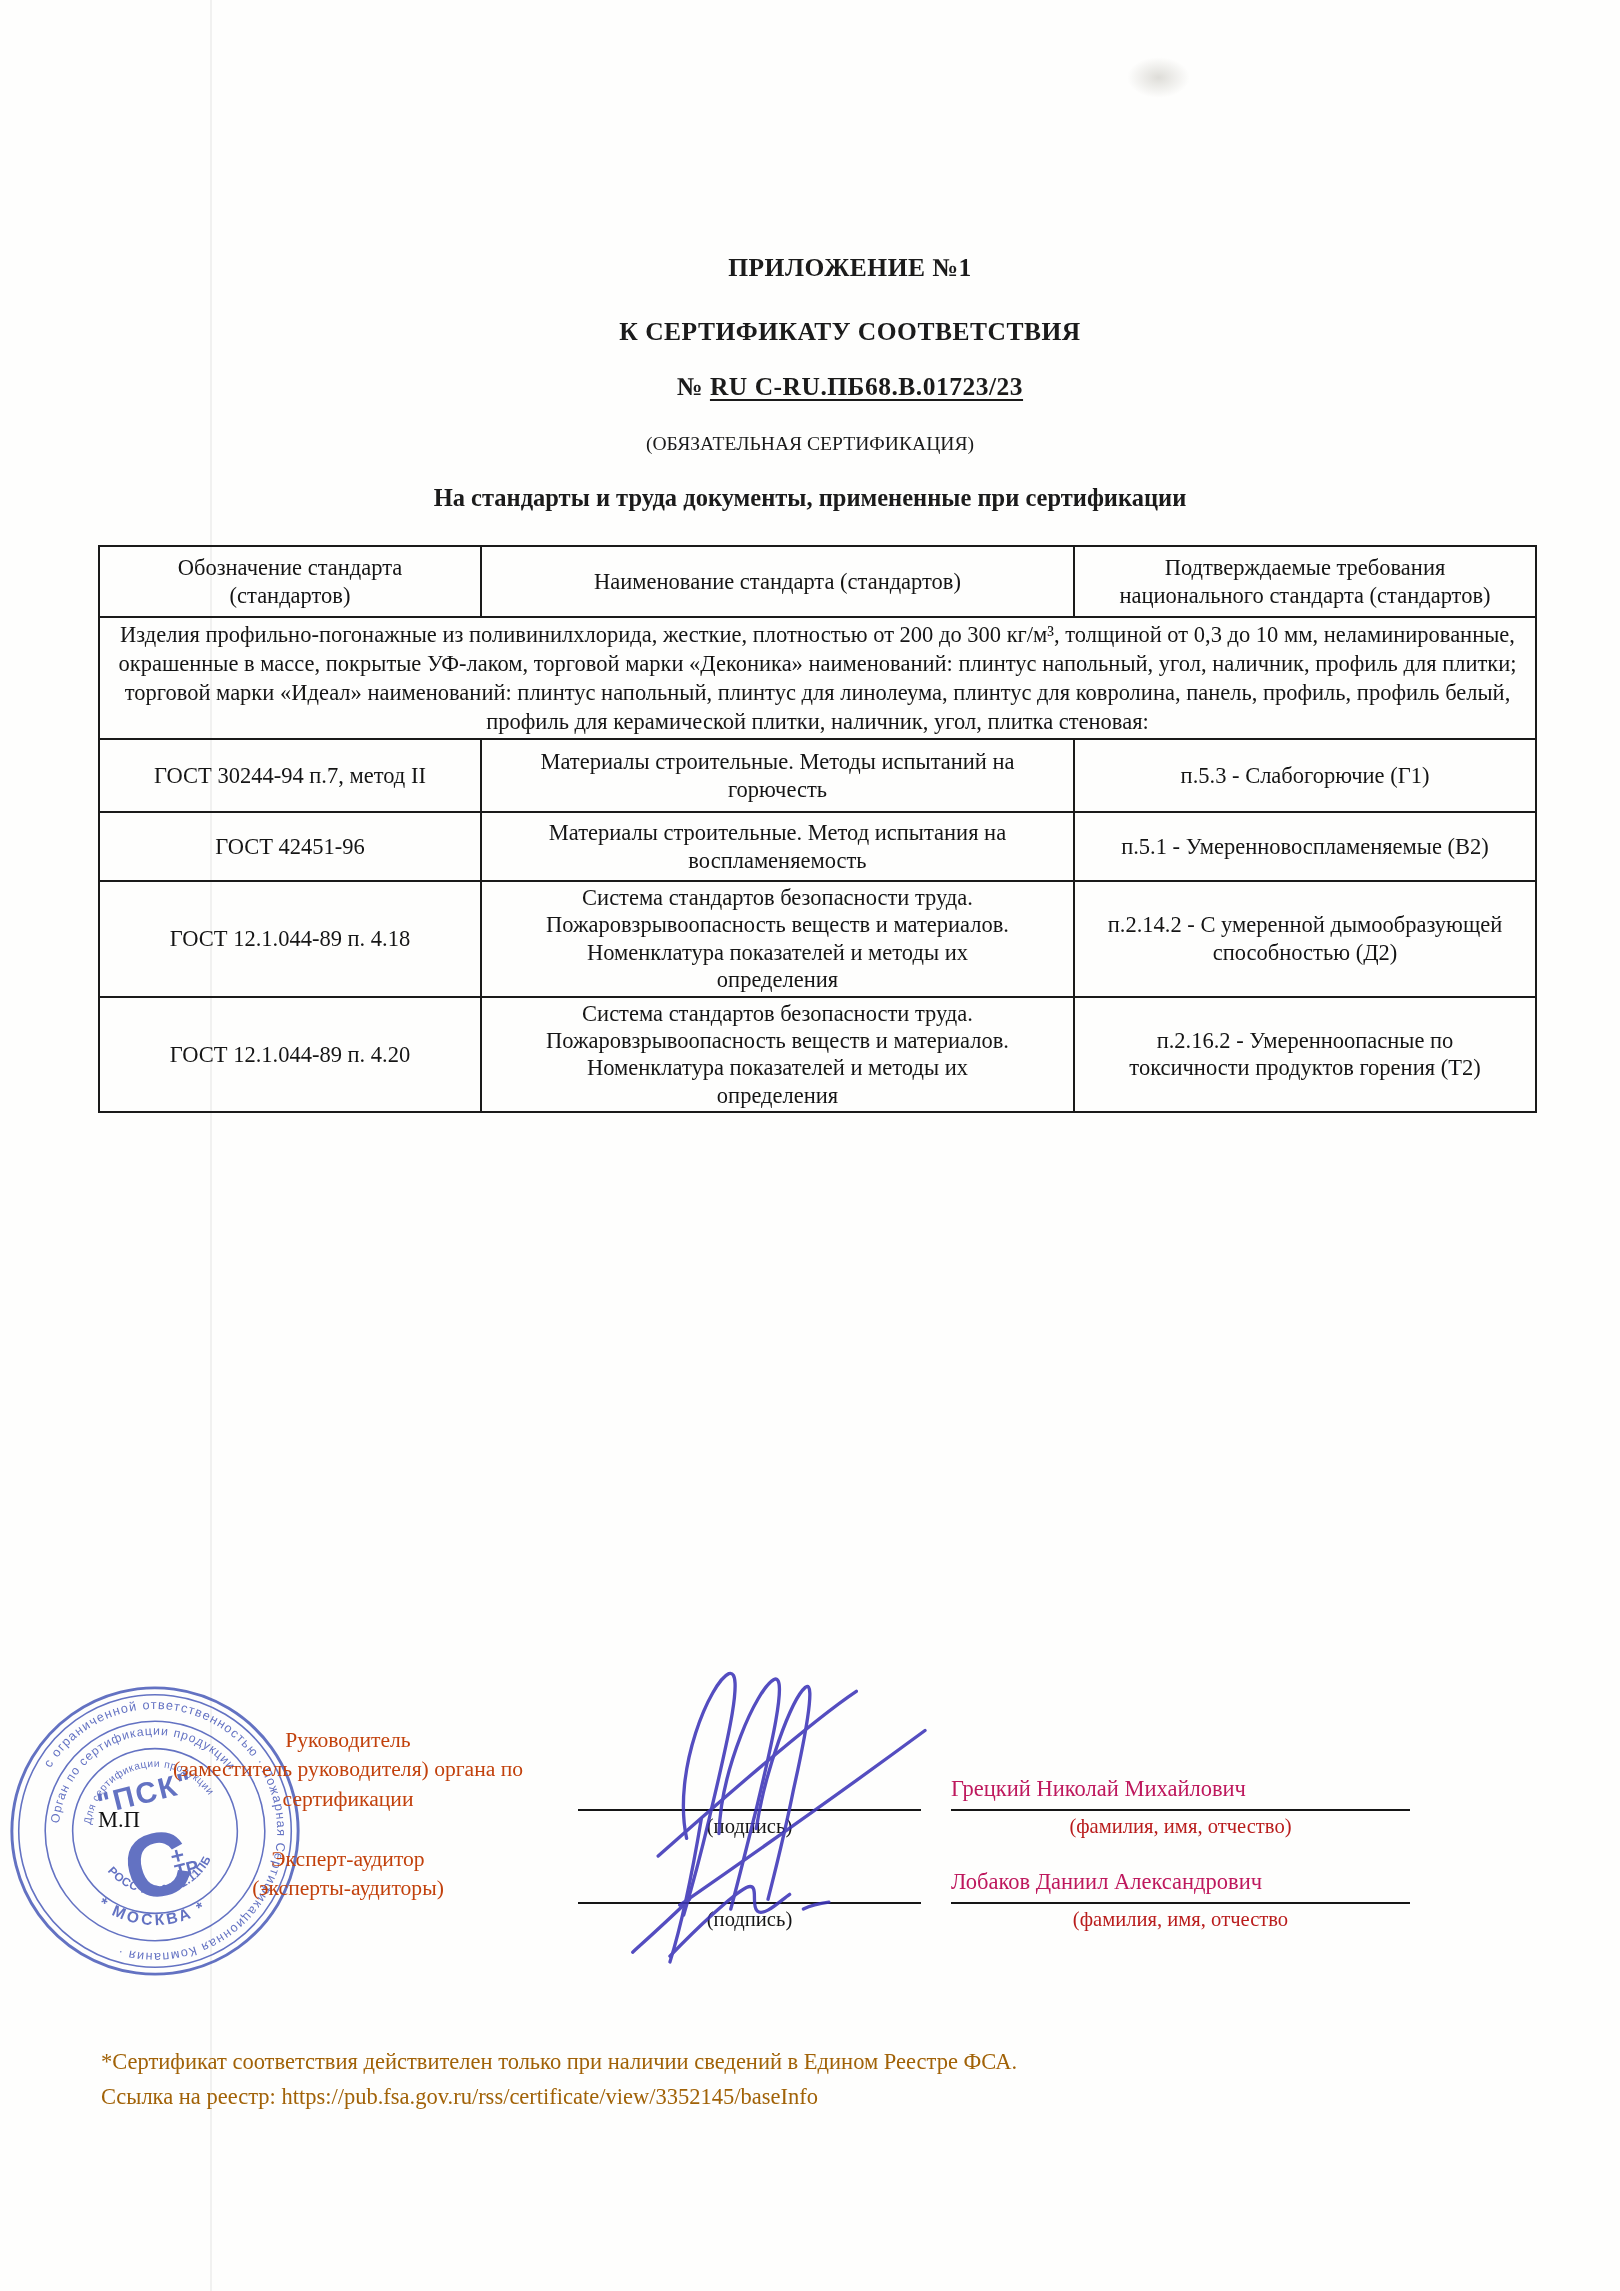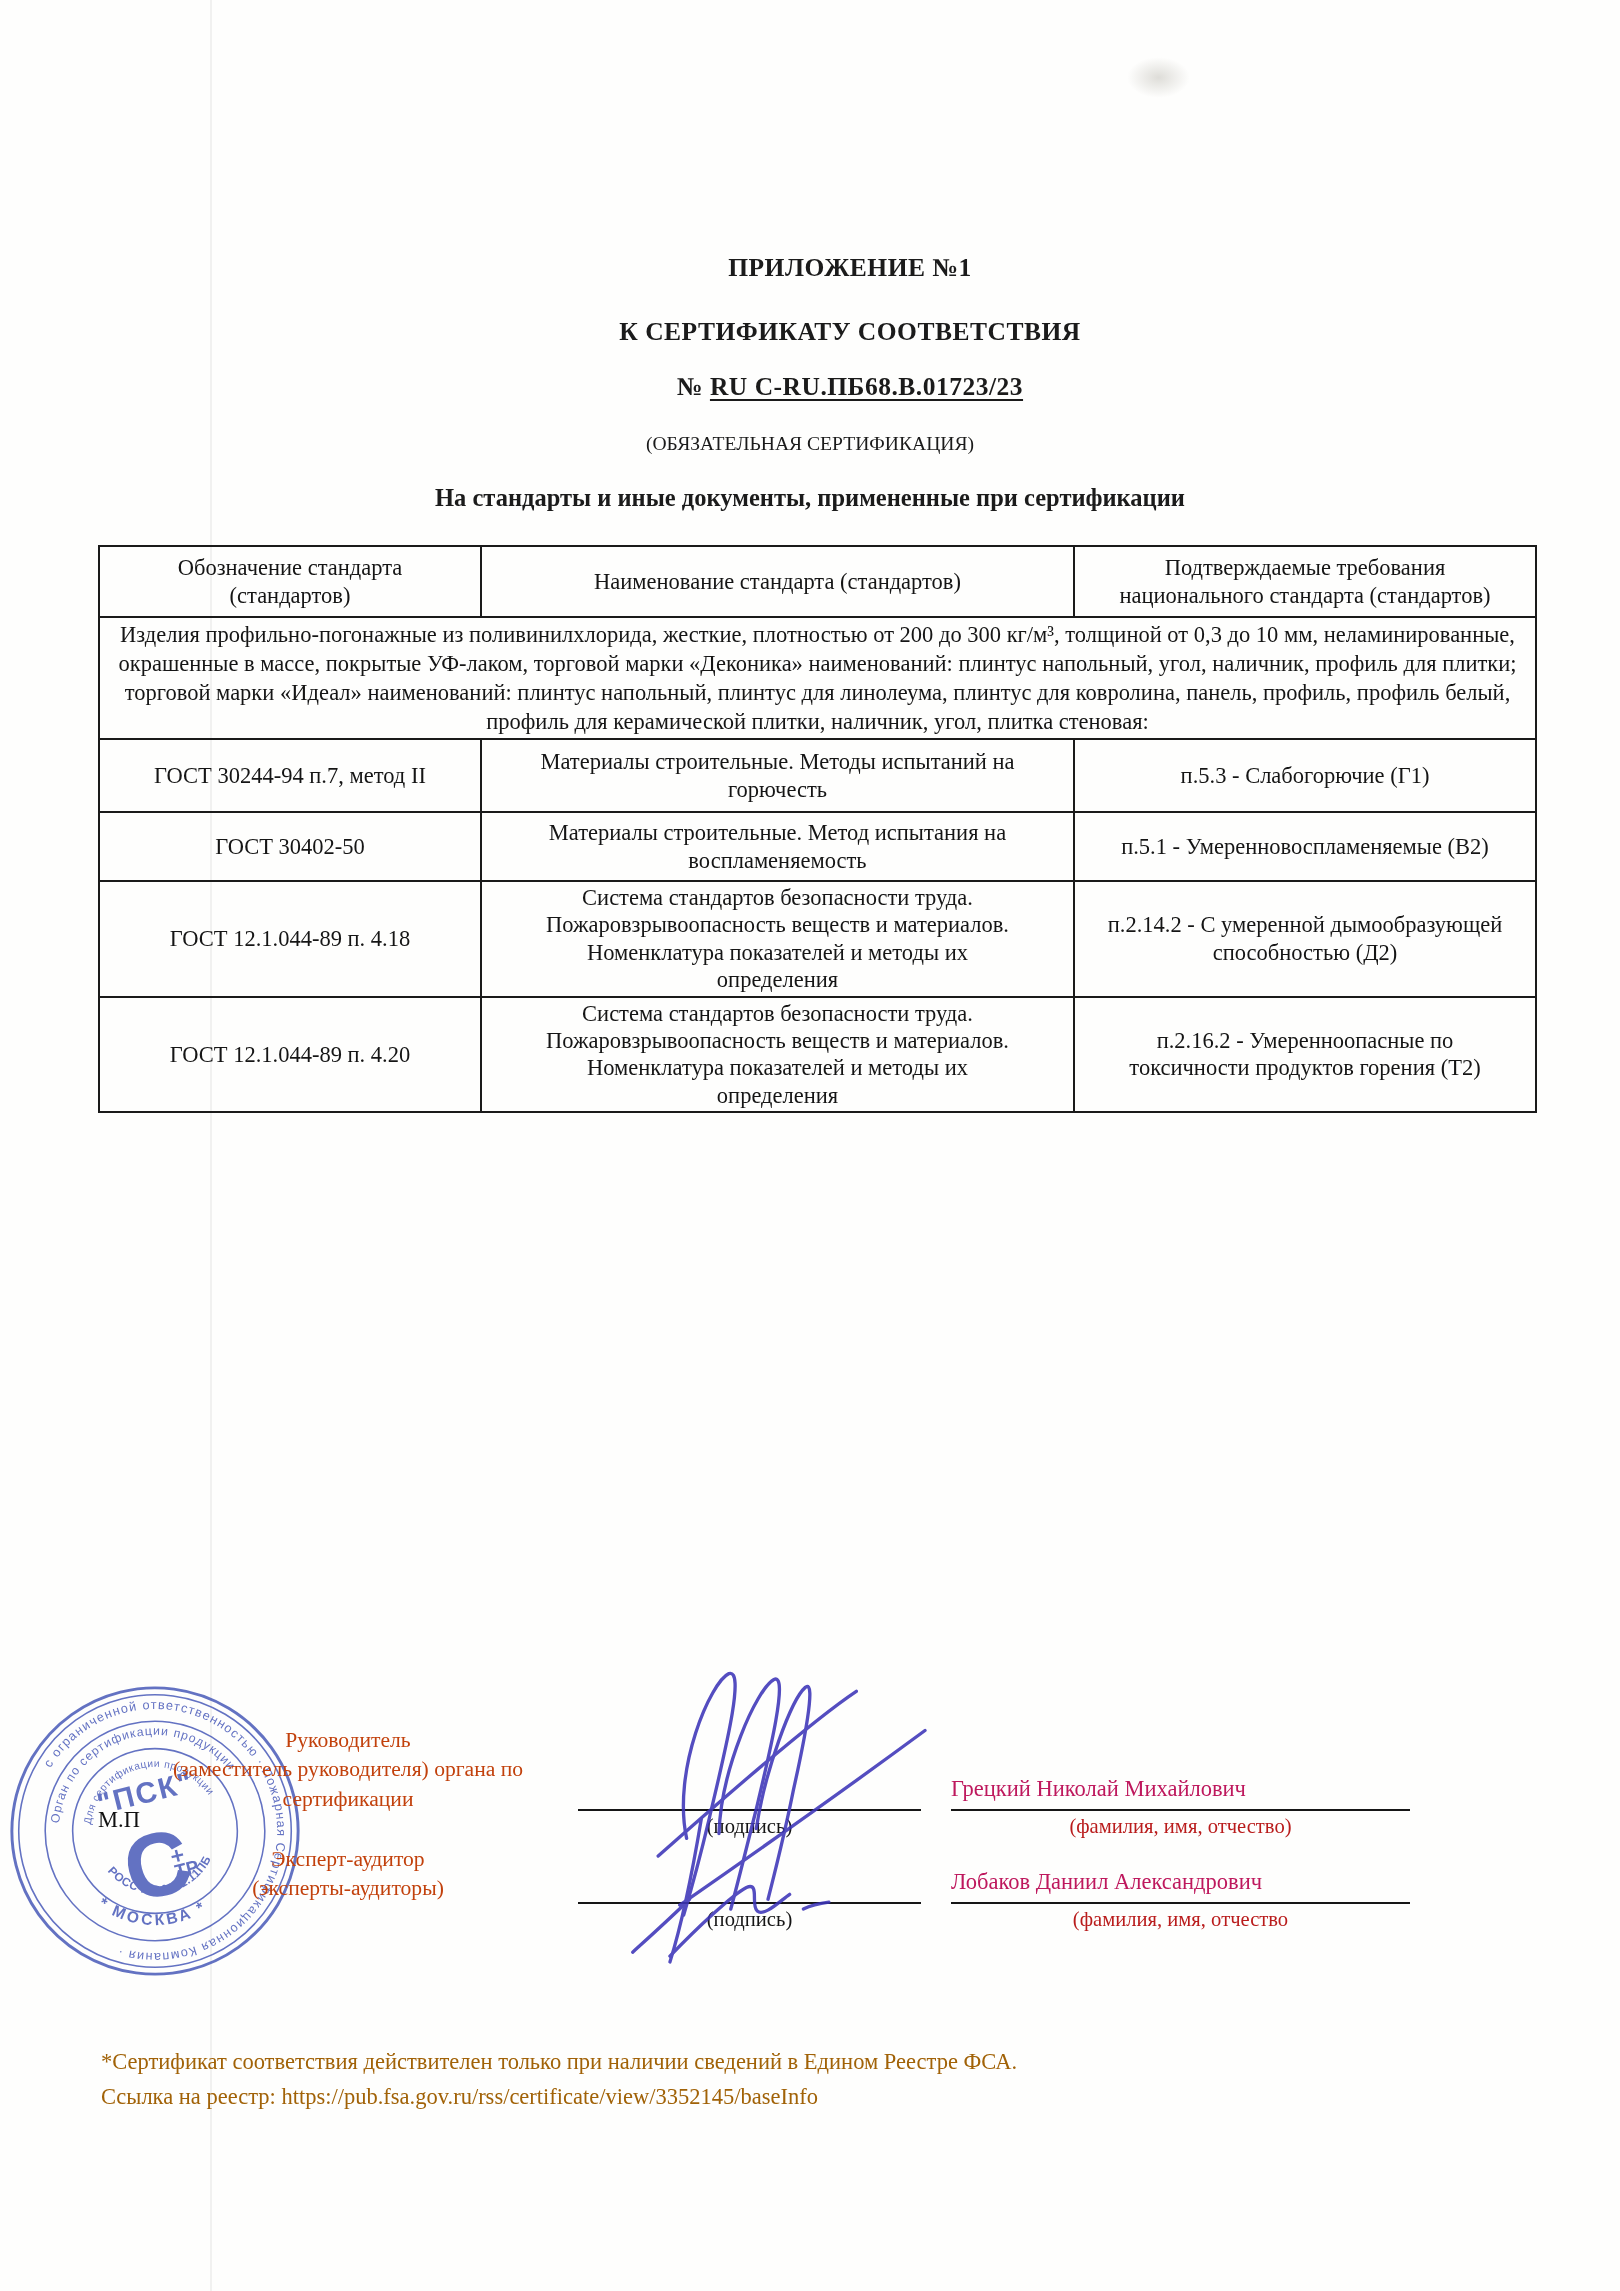--- a/index.html
+++ b/index.html
@@ -69,21 +69,21 @@
   <div class="abs scan-vline"></div>
   <div class="abs smudge"></div>
 
   <div class="abs ctr h-title" style="top:253px;">ПРИЛОЖЕНИЕ №1</div>
   <div class="abs ctr h-title" style="top:317px;">К СЕРТИФИКАТУ СООТВЕТСТВИЯ</div>
   <div class="abs ctr h-title" style="top:372px;">
     <span>№</span>
     <span class="u">RU C-RU.ПБ68.В.01723/23</span>
   </div>
   <div class="abs ctr h-sub" style="top:433px;">(ОБЯЗАТЕЛЬНАЯ СЕРТИФИКАЦИЯ)</div>
-  <div class="abs ctr h-bold-sub" style="top:484px;">На стандарты и иные документы, примененные при сертификации</div>
+  <div class="abs ctr h-bold-sub" style="top:484px;">На стандарты и труда документы, примененные при сертификации</div>
 
   <table id="std-table" class="abs">
     <colgroup>
         <col style="width:382px">
         <col style="width:593px">
         <col style="width:462px">
       </colgroup>
     <tbody>
         <tr class="hdr-row">
       <td>
@@ -100,21 +100,21 @@
     <tr class="r1">
       <td>
         <span class="inner">ГОСТ 30244-94 п.7, метод II</span></td>
       <td>
         <span class="inner mw510">Материалы строительные. Методы испытаний на горючесть</span></td>
       <td>
         <span class="inner mw405">п.5.3 - Слабогорючие (Г1)</span></td>
     </tr>
     <tr class="r2">
       <td>
-        <span class="inner">ГОСТ 30402-50</span></td>
+        <span class="inner">ГОСТ 42451-96</span></td>
       <td>
         <span class="inner mw510">Материалы строительные. Метод испытания на воспламеняемость</span></td>
       <td>
         <span class="inner mw405">п.5.1 - Умеренновоспламеняемые (В2)</span></td>
     </tr>
     <tr class="r3">
       <td>
         <span class="inner">ГОСТ 12.1.044-89 п. 4.18</span></td>
       <td>
         <span class="inner mw510">Система стандартов безопасности труда. Пожаровзрывоопасность веществ и материалов. Номенклатура показателей и методы их определения</span></td>

